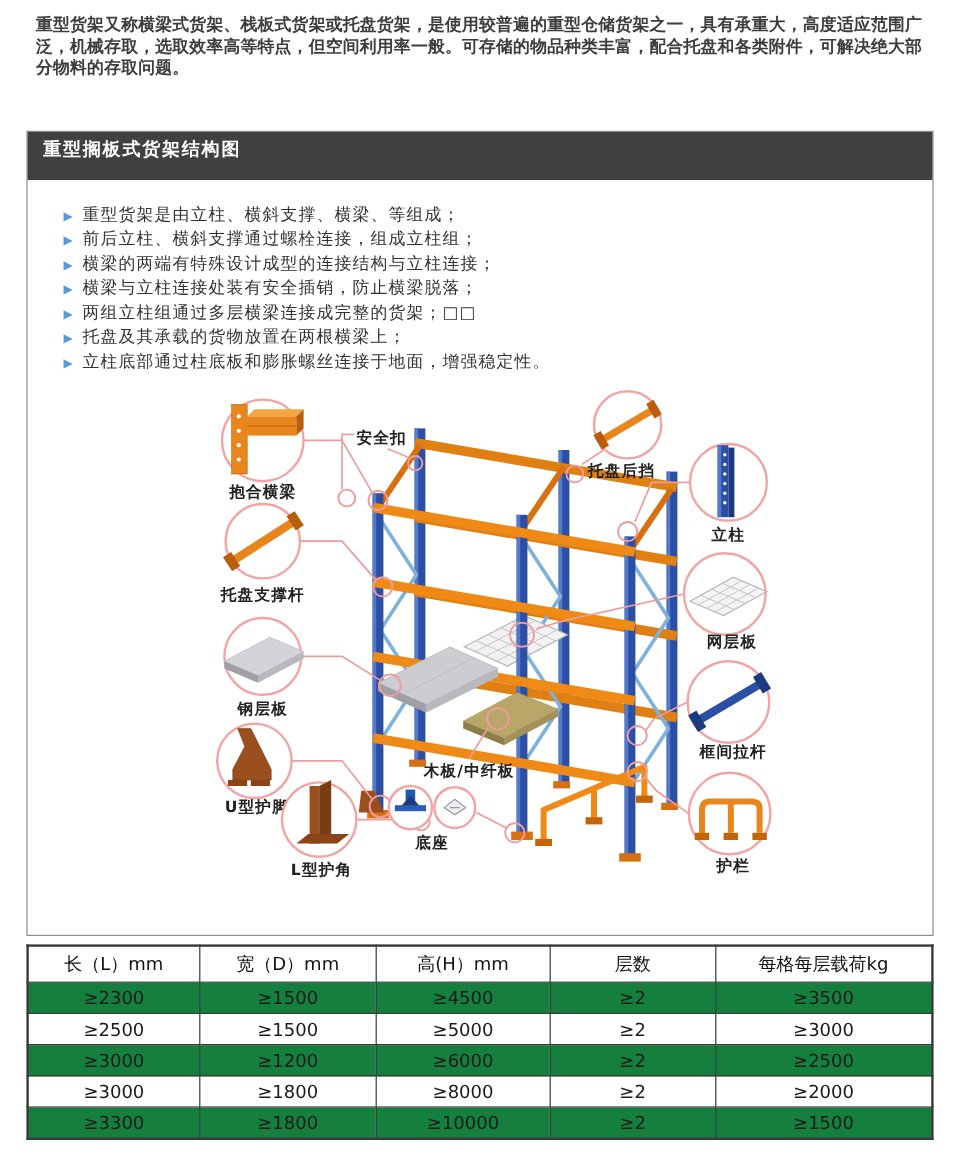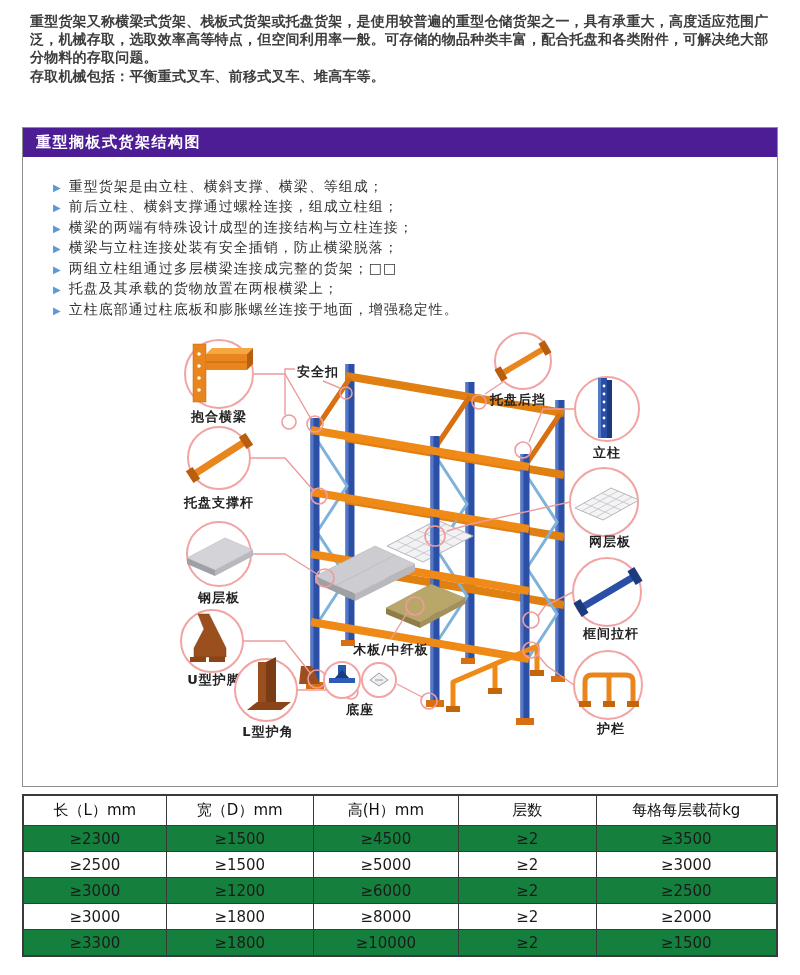--- a/index.html
+++ b/index.html
@@ -6,21 +6,21 @@
   body {
     width:800px;
     background:#ffffff;
     font-family:"DejaVu Sans","Liberation Sans",sans-serif;
     color:#333;
   }
   .intro { margin:12px 30px 0 30px; font-size:14px; line-height:1.3; color:#3d3d3d; letter-spacing:0.2px; }
   .intro p { margin:0;font-weight:bold; }
 
   .bar {
-    height:29px; background:#4c1d95; color:#fff;
+    height:40px; background:#404040; color:#fff;
     font-weight:bold; font-size:15px; line-height:29px;
     padding-left:13px; letter-spacing:1.5px;
   }
 
   .panel { margin:42px 22px 7px 22px; border:1px solid #8e8e8e; background:#fff; }
 
   .bullets { list-style:none; margin:20px 0 4px 0; padding:0 0 0 30px; }
   .bullets li { font-size:14px; line-height:19.5px; color:#333; letter-spacing:1px; }
   .tri { color:#5b9bd5; font-size:10px; margin-right:7px; }
 
@@ -35,21 +35,20 @@
 
   .dlabel { font-family:"DejaVu Sans","Liberation Sans",sans-serif; font-weight:bold; font-size:13px; fill:#222; letter-spacing:1px; }
 </style>
 </head>
 <body>
 
 <div>
 
   <div class="intro">
     <p>重型货架又称横梁式货架、栈板式货架或托盘货架，是使用较普遍的重型仓储货架之一，具有承重大，高度适应范围广泛，机械存取，选取效率高等特点，但空间利用率一般。可存储的物品种类丰富，配合托盘和各类附件，可解决绝大部分物料的存取问题。</p>
-    <p>存取机械包括：平衡重式叉车、前移式叉车、堆高车等。</p>
   </div>
 
   <section class="panel">
     <div class="bar">
       <span>重型搁板式货架结构图</span>
     </div>
 
     <ul class="bullets">
       <li><span class="tri">▶</span><span>重型货架是由立柱、横斜支撑、横梁、等组成；</span></li>
       <li><span class="tri">▶</span><span>前后立柱、横斜支撑通过螺栓连接，组成立柱组；</span></li>

